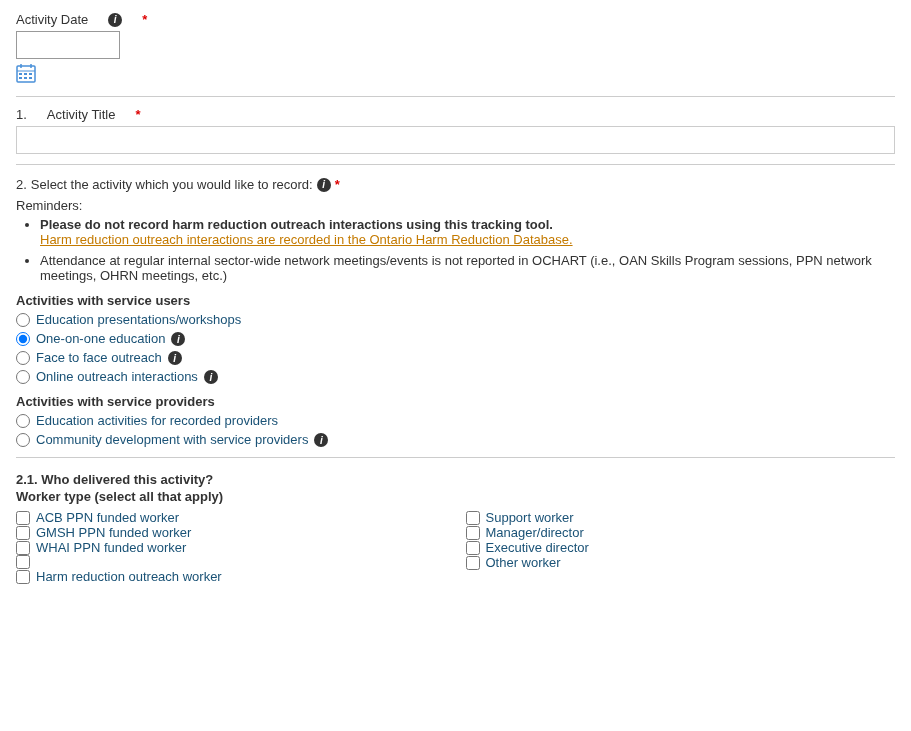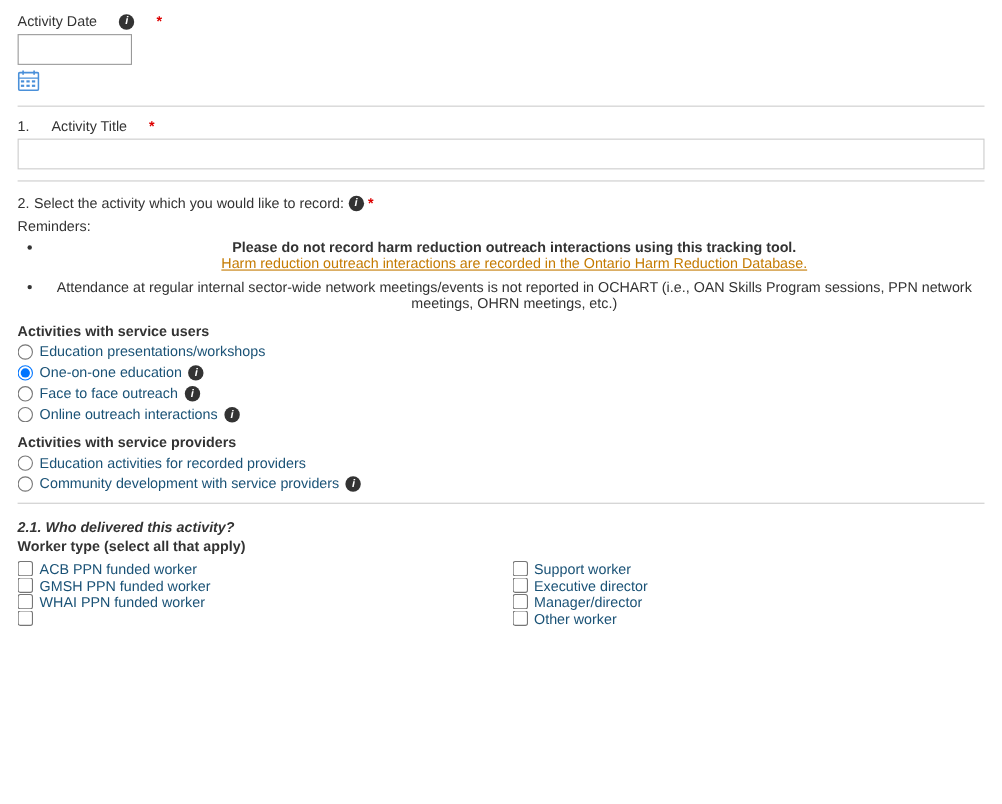--- a/index.html
+++ b/index.html
@@ -82,21 +82,20 @@
       margin-bottom: 4px;
     }
     .reminder-list {
       list-style: disc;
       padding-left: 24px;
       margin-bottom: 8px;
     }
     .reminder-list li {
       margin-bottom: 6px;
       font-size: 13px;
-      text-align: center;
     }
     .reminder-list li strong {
       font-weight: bold;
     }
     .link-text {
       color: #c47a00;
       text-decoration: underline;
     }
     .activities-section-title {
       font-size: 13px;
@@ -122,39 +121,39 @@
       cursor: pointer;
     }
     .checkbox-grid {
       display: grid;
       grid-template-columns: 1fr 1fr;
       gap: 4px 20px;
       margin-top: 6px;
     }
     .checkbox-option {
       display: flex;
+      align-items: center;
       gap: 6px;
       font-size: 13px;
     }
     .checkbox-option input[type="checkbox"] {
       margin: 0;
       width: 14px;
       height: 14px;
       cursor: pointer;
     }
     .checkbox-label {
       color: #1a5276;
       cursor: pointer;
     }
     .subsection-title {
       font-size: 13px;
       font-weight: bold;
       margin-top: 14px;
       margin-bottom: 2px;
-      font-style: italic;
     }
     .worker-type-label {
       font-size: 13px;
       font-weight: bold;
       margin-bottom: 6px;
     }
   </style>
 </head>
 <body>
 
@@ -279,34 +278,38 @@
         <input type="checkbox" id="gmsh-ppn" style="">
         <label for="gmsh-ppn" class="checkbox-label">GMSH PPN funded worker</label>
       </div>
       <div class="checkbox-option">
         <input type="checkbox" id="whai-ppn" style="">
         <label for="whai-ppn" class="checkbox-label">WHAI PPN funded worker</label>
       </div>
       <div class="checkbox-option">
         <input type="checkbox" id="edu-outreach" style="">
       </div>
+      <div class="checkbox-option">
+        <input type="checkbox" id="harm-reduction" style="">
+        <label for="harm-reduction" class="checkbox-label">Harm reduction outreach worker</label>
+      </div>
     </div>
 
     <div>
       <div class="checkbox-option">
         <input type="checkbox" id="support-worker" style="">
         <label for="support-worker" class="checkbox-label">Support worker</label>
       </div>
       <div class="checkbox-option">
+        <input type="checkbox" id="manager" style="">
+        <label for="manager" class="checkbox-label">Manager/director</label>
+      </div>
+      <div class="checkbox-option">
         <input type="checkbox" id="exec-director" style="">
         <label for="exec-director" class="checkbox-label">Executive director</label>
       </div>
       <div class="checkbox-option">
-        <input type="checkbox" id="manager" style="">
-        <label for="manager" class="checkbox-label">Manager/director</label>
-      </div>
-      <div class="checkbox-option">
         <input type="checkbox" id="other-worker" style="">
         <label for="other-worker" class="checkbox-label">Other worker</label>
       </div>
     </div>
   </div>
 </div>
 
 </body></html>

